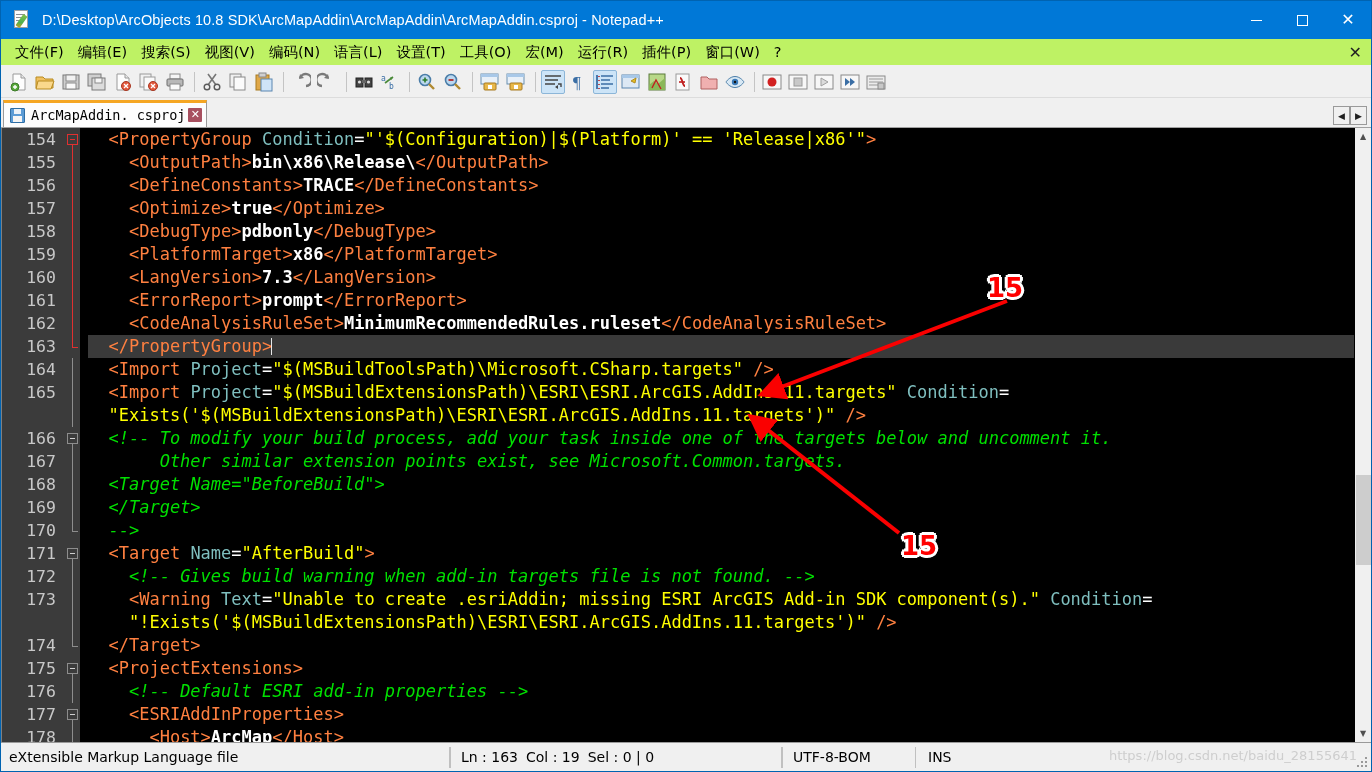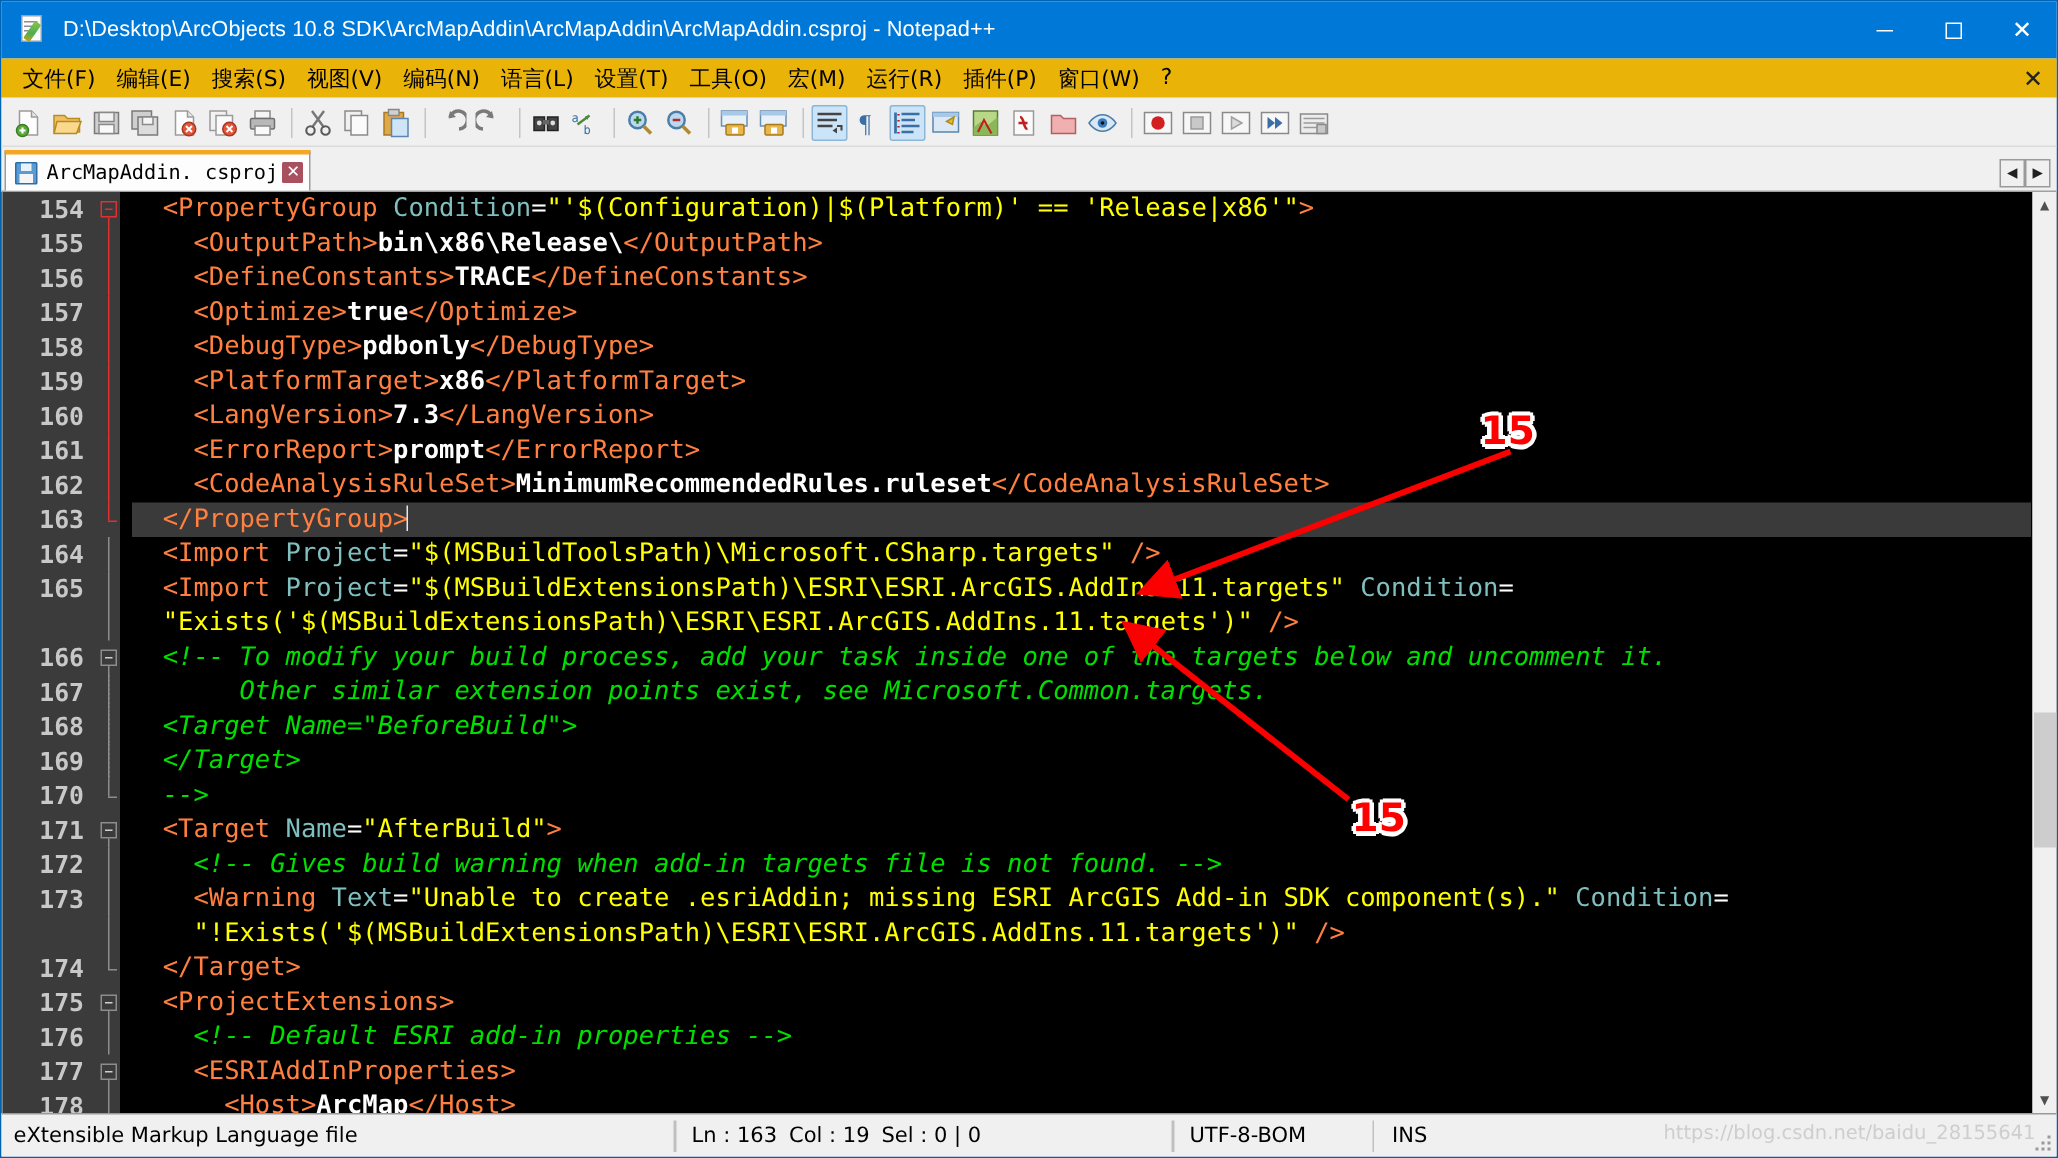--- a/index.html
+++ b/index.html
@@ -47,21 +47,21 @@
   .win-btn {
     width: 46px; height: 38px; display: flex; align-items: center;
     justify-content: center; color: #fff;
   }
   .glyph-min { width: 11px; height: 1px; background: #fff; }
   .glyph-max { width: 11px; height: 11px; border: 1px solid #fff; }
   .glyph-close { font-size: 16px; line-height: 16px; font-family: "DejaVu Sans", sans-serif; }
 
   
   .menubar {
-    height: 27px; background: #eab308; display: flex; align-items: center;
+    height: 27px; background: #bef264; display: flex; align-items: center;
     flex: 0 0 27px; border-bottom: 1px solid #f0f0f0; position: relative;
   }
   .menu-item {
     font-size: 14.5px; color: #000; padding: 3px 7px; white-space: nowrap;
     font-family: "DejaVu Sans", sans-serif;
   }
   .menu-item.first { margin-left: 7px; }
   .menu-close-x {
     position: absolute; right: 9px; top: 4px; font-size: 16px; color: #222;
     font-family: "DejaVu Sans", sans-serif;
@@ -126,21 +126,21 @@
   .editor-wrap {
     flex: 1 1 auto; display: flex; background: #000; position: relative;
     overflow: hidden; border-left: 1px solid #808080;
   }
   .gutter {
     width: 62px; background: #3b3b3b; flex: none; position: relative;
     font-family: "DejaVu Sans Mono", monospace; font-size: 16.5px;
     color: #c8c8c8; text-align: right;
   }
   .gutter .num {
-    height: 23px; line-height: 23px; padding-right: 8px; font-weight: bold;
+    height: 23px; line-height: 23px; padding-right: 8px;
   }
   .foldmargin {
     width: 16px; background: #3b3b3b; flex: none; position: relative;
   }
   .fold-cell { height: 23px; position: relative; }
   .fold-box {
     position: absolute; left: 3px; top: 6px; width: 11px; height: 11px;
     border: 1px solid #8d8d8d; background: #3b3b3b;
   }
   .fold-box::before {

